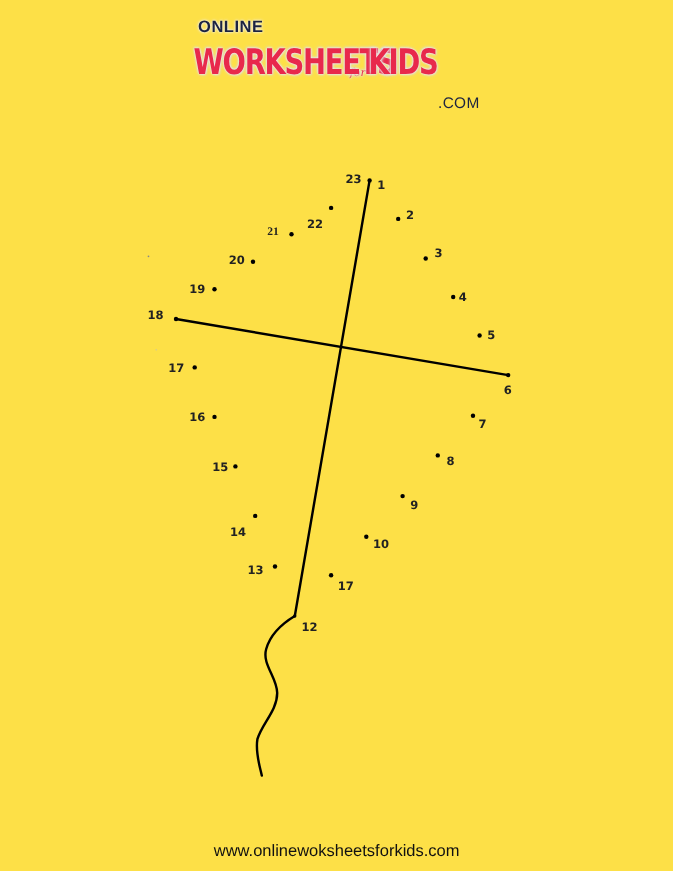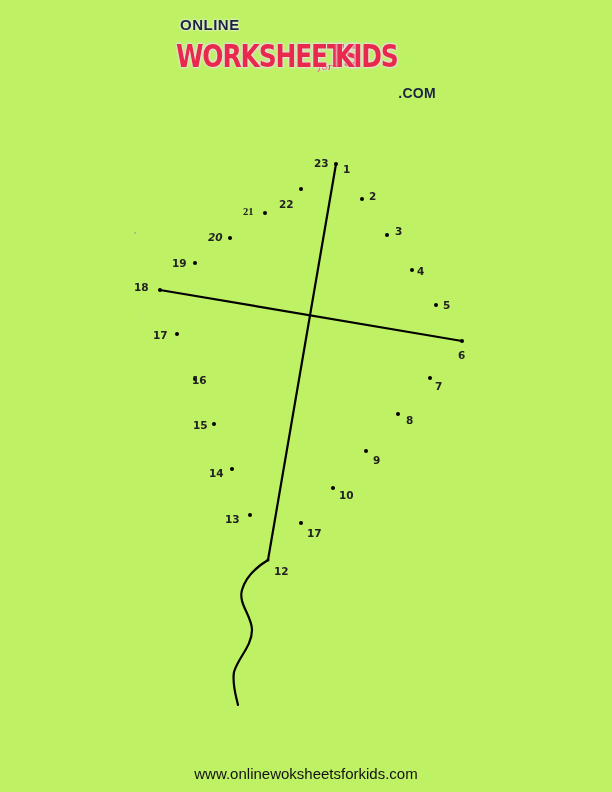--- a/index.html
+++ b/index.html
@@ -4,21 +4,21 @@
   <style>
     html, body {
       margin: 0;
       padding: 0;
       background: #ffffff;
     }
     .page {
       position: relative;
       width: 612px;
       height: 792px;
-      background: #bef264;
+      background: #fde047;
       overflow: hidden;
       font-family: "DejaVu Sans", sans-serif;
     }
     .logo {
       position: absolute;
       left: 172px;
       top: 14px;
       width: 268px;
       height: 94px;
     }
@@ -61,21 +61,21 @@
       margin-left: -8px;
       margin-right: 2px;
       margin-bottom: 4px;
     }
     .logo-kids { width: 70px; }
     .logo-com {
       position: absolute;
       right: 4px;
       top: 71px;
       font-family: "Liberation Sans", sans-serif;
-      font-weight: bold;
+      font-weight: normal;
       font-size: 14px;
       color: #1c2340;
       letter-spacing: 0.3px;
     }
     svg.drawing {
       position: absolute;
       left: 0;
       top: 0;
       width: 612px;
       height: 792px;
@@ -157,25 +157,25 @@
   <span class="dot-label" style="left:417px; top:265px;">4</span>
   <span class="dot-label" style="left:443px; top:299px;">5</span>
   <span class="dot-label" style="left:458px; top:349px;">6</span>
   <span class="dot-label" style="left:435px; top:380px;">7</span>
   <span class="dot-label" style="left:406px; top:414px;">8</span>
   <span class="dot-label" style="left:373px; top:454px;">9</span>
   <span class="dot-label" style="left:339px; top:489px;">10</span>
   <span class="dot-label" style="left:307px; top:527px;">17</span>
   <span class="dot-label" style="left:274px; top:565px;">12</span>
   <span class="dot-label" style="left:225px; top:513px;">13</span>
-  <span class="dot-label" style="left:209px; top:467px;">14</span>
+  <span class="dot-label" style="left:209px; top:478px;">14</span>
   <span class="dot-label" style="left:193px; top:419px;text-align:right;">15</span>
-  <span class="dot-label" style="left:192px; top:374px;">16</span>
+  <span class="dot-label" style="left:172px; top:374px;">16</span>
   <span class="dot-label" style="left:153px; top:329px;">17</span>
   <span class="dot-label" style="left:134px; top:281px;">18</span>
   <span class="dot-label" style="left:172px; top:257px;">19</span>
-  <span class="dot-label" style="left:208px; top:231px;font-style:italic;">20</span>
+  <span class="dot-label" style="left:208px; top:231px;">20</span>
   <span class="dot-label" style="left:243px; top:206px;font-family:Liberation Serif, serif;">21</span>
   <span class="dot-label" style="left:279px; top:174px;margin-top:24px;">22</span>
   <span class="dot-label" style="left:314px; top:157px;">23</span>
 
   <div class="footer-url">www.onlinewoksheetsforkids.com</div>
 </div>
 
 </body></html>

